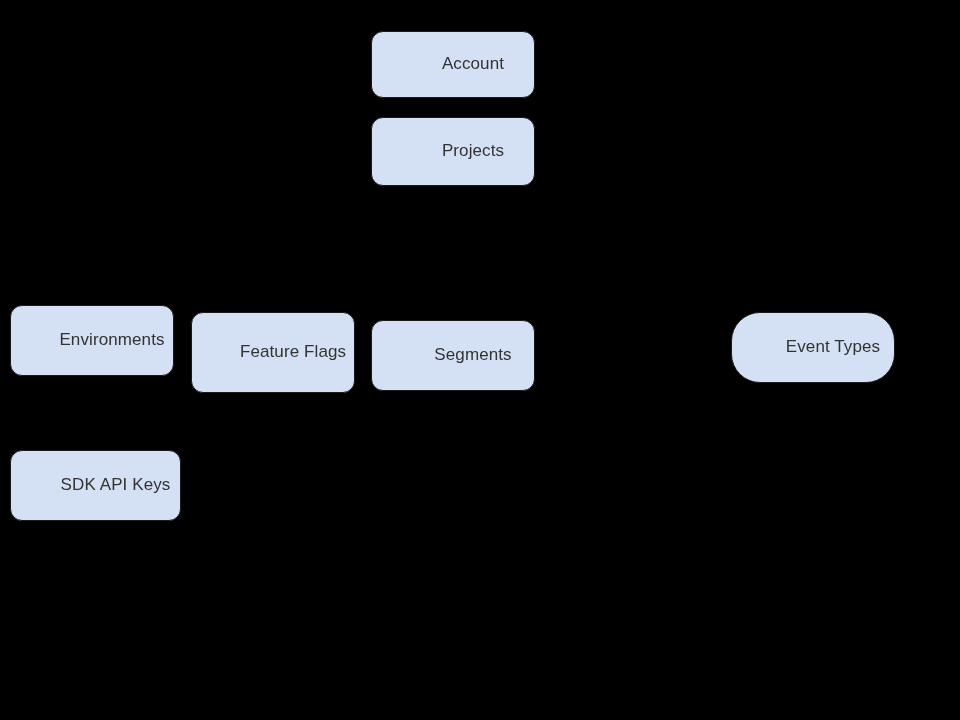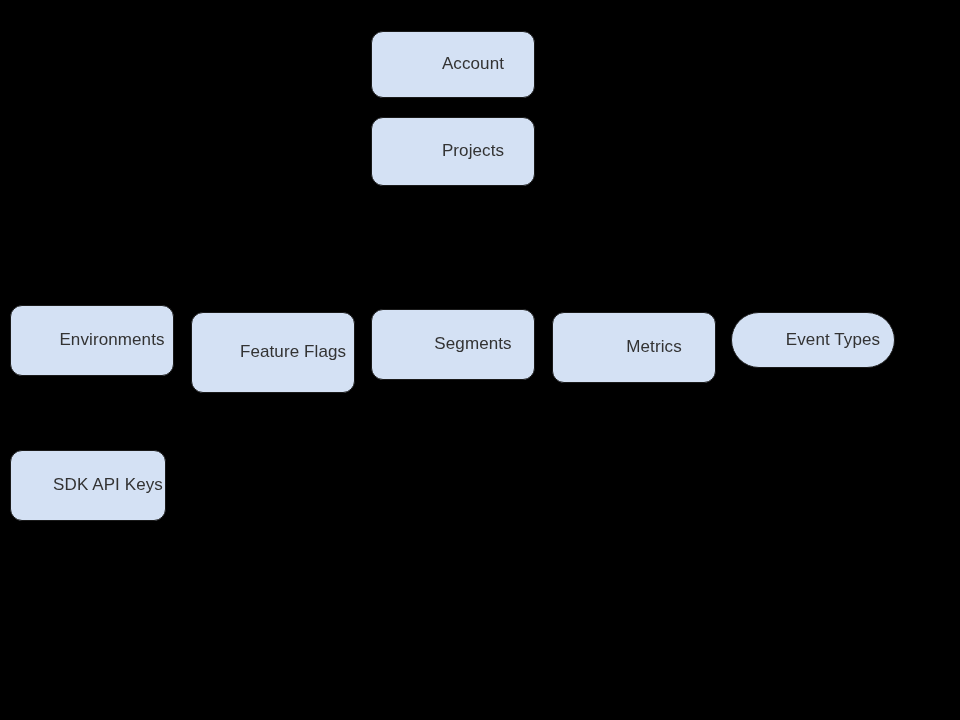--- a/index.html
+++ b/index.html
@@ -67,28 +67,25 @@
   </div>
 
   <div class="node" style="left:10px; top:305px; width:164px; height:71px;">
     <span class="node-label">Environments</span>
   </div>
 
   <div class="node" style="left:191px; top:312px; width:164px; height:81px;">
     <span class="node-label">Feature Flags</span>
   </div>
 
-  <div class="node" style="left:371px; top:309px; width:164px; height:71px;text-align:right;">
+  <div class="node" style="left:371px; top:320px; width:164px; height:71px;text-align:right;">
     <span class="node-label">Segments</span>
   </div>
 
-  <div class="node" style="left:552px; top:312px; width:164px; height:71px;">
-    <span class="node-label">Metrics</span>
-  </div>
 
-  <div class="node" style="left:731px; top:312px; width:164px; height:56px;border-radius:29px;">
+  <div class="node" style="left:731px; top:312px; width:164px; height:71px;border-radius:29px;">
     <span class="node-label">Event Types</span>
   </div>
 
-  <div class="node" style="left:10px; top:450px; width:156px; height:71px;">
+  <div class="node" style="left:10px; top:450px; width:171px; height:71px;">
     <span class="node-label">SDK API Keys</span>
   </div>
 </div>
 
 </body></html>

